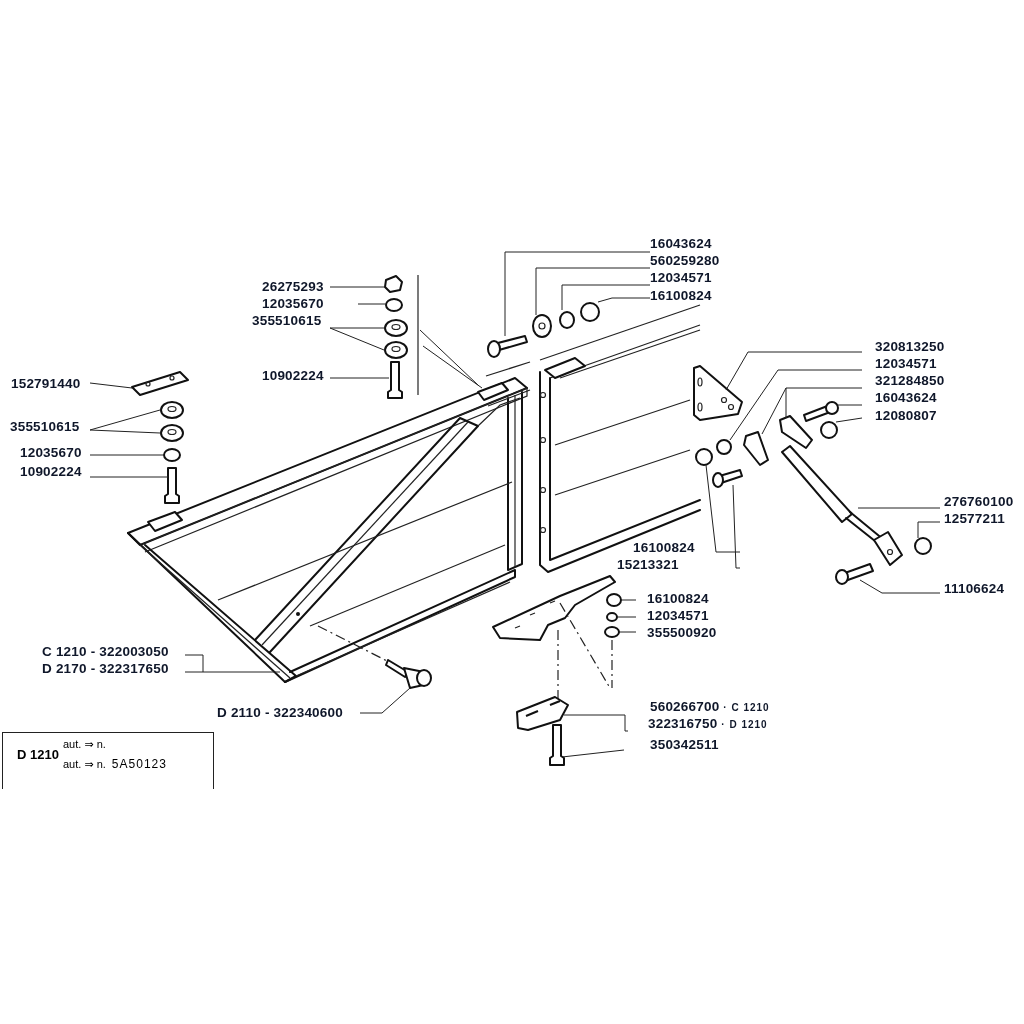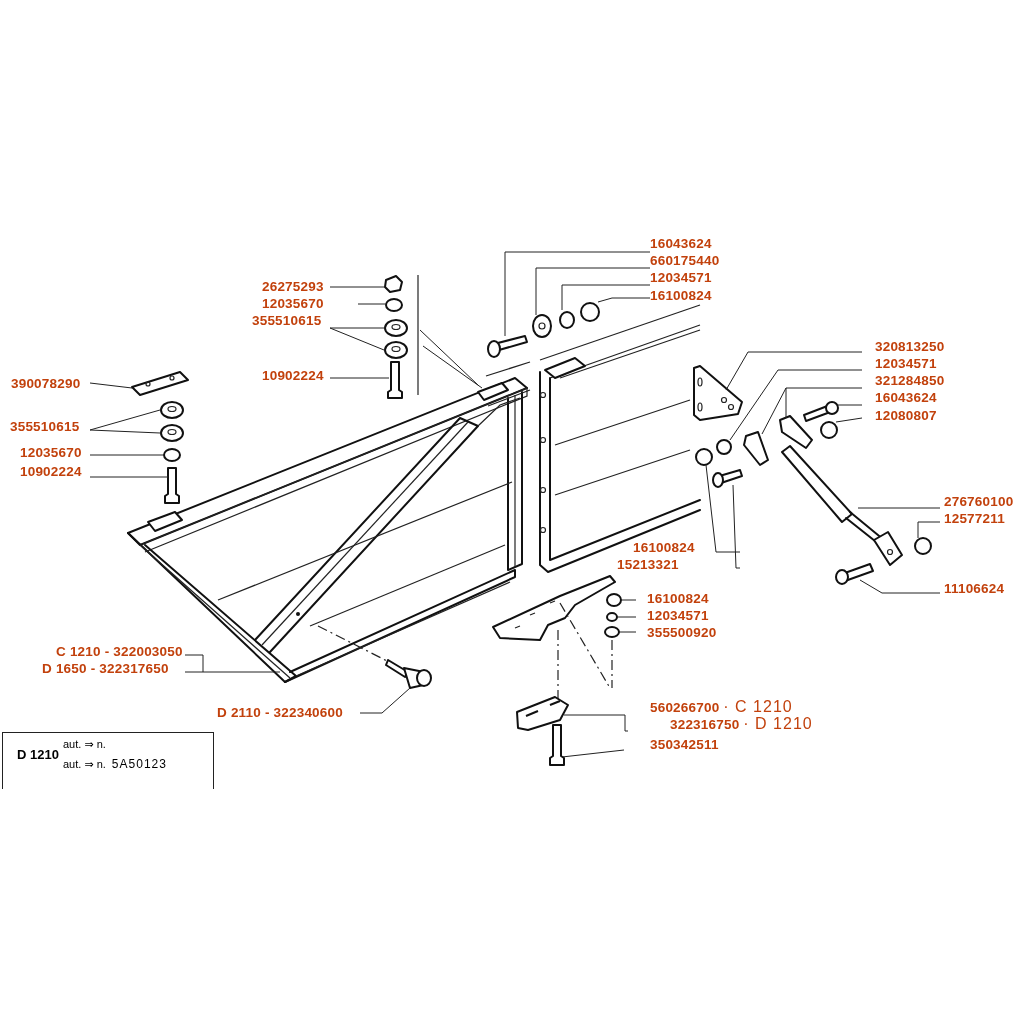--- a/index.html
+++ b/index.html
@@ -3,22 +3,22 @@
   <meta charset="utf-8">
   <style>
     html, body { margin: 0; padding: 0; background: #ffffff; }
     body { width: 1024px; height: 1024px; position: relative; overflow: hidden; font-family: "Liberation Sans", sans-serif; }
     #drawing { position: absolute; left: 0; top: 0; width: 1024px; height: 1024px; }
     .stroke { fill: none; stroke: #111; stroke-width: 2; stroke-linejoin: round; stroke-linecap: round; }
     .thin { fill: none; stroke: #222; stroke-width: 1.2; }
     .part { fill: #fff; stroke: #111; stroke-width: 2; stroke-linejoin: round; }
     .leader { fill: none; stroke: #222; stroke-width: 1; }
     .dash { fill: none; stroke: #222; stroke-width: 1.2; stroke-dasharray: 10 4 2 4; }
-    .lbl { position: absolute; font-size: 13.5px; font-weight: bold; color: #c2410c; white-space: nowrap; letter-spacing: 0.2px; line-height: 14px; }
-    .lbl .v { font-weight: normal; font-size: 16px; letter-spacing: 1px; }
+    .lbl { position: absolute; font-size: 13.5px; font-weight: bold; color: #0f172a; white-space: nowrap; letter-spacing: 0.2px; line-height: 14px; }
+    .lbl .v { font-weight: bold; font-size: 10px; letter-spacing: 1px; }
     #note-box { position: absolute; left: 2px; top: 732px; width: 210px; height: 56px; border: 1px solid #222; border-bottom: none; }
     #note-model { position: absolute; left: 14px; top: 14px; font-size: 13px; font-weight: bold; }
     #note-line1 { position: absolute; left: 60px; top: 5px; font-size: 11px; }
     #note-line2 { position: absolute; left: 60px; top: 24px; font-size: 11px; }
     #note-serial { font-size: 12px; letter-spacing: 1px; margin-left: 6px; }
   </style>
 </head>
 <body>
 
 <svg id="drawing" viewBox="0 0 1024 1024" xmlns="http://www.w3.org/2000/svg">
@@ -184,27 +184,27 @@
     <path class="leader" d="M185 672 L203 672"></path>
   </g>
 </svg>
 
 <div>
   <span class="lbl" style="left:262px;top:280px">26275293</span>
   <span class="lbl" style="left:262px;top:297px">12035670</span>
   <span class="lbl" style="left:252px;top:314px">355510615</span>
   <span class="lbl" style="left:262px;top:369px">10902224</span>
 
-  <span class="lbl" style="left:11px;top:377px">390078290</span>
+  <span class="lbl" style="left:11px;top:377px">152791440</span>
   <span class="lbl" style="left:10px;top:420px">355510615</span>
   <span class="lbl" style="left:20px;top:446px">12035670</span>
   <span class="lbl" style="left:20px;top:465px">10902224</span>
 
   <span class="lbl" style="left:650px;top:237px">16043624</span>
-  <span class="lbl" style="left:650px;top:254px">660175440</span>
+  <span class="lbl" style="left:650px;top:254px">560259280</span>
   <span class="lbl" style="left:650px;top:271px">12034571</span>
   <span class="lbl" style="left:650px;top:289px">16100824</span>
 
   <span class="lbl" style="left:875px;top:340px">320813250</span>
   <span class="lbl" style="left:875px;top:357px">12034571</span>
   <span class="lbl" style="left:875px;top:374px">321284850</span>
   <span class="lbl" style="left:875px;top:391px">16043624</span>
   <span class="lbl" style="left:875px;top:409px">12080807</span>
 
   <span class="lbl" style="left:944px;top:495px">276760100</span>
@@ -212,25 +212,25 @@
   <span class="lbl" style="left:944px;top:582px">11106624</span>
 
   <span class="lbl" style="left:633px;top:541px">16100824</span>
   <span class="lbl" style="left:617px;top:558px">15213321</span>
 
   <span class="lbl" style="left:647px;top:592px">16100824</span>
   <span class="lbl" style="left:647px;top:609px">12034571</span>
   <span class="lbl" style="left:647px;top:626px">355500920</span>
 
   <span class="lbl" style="left:650px;top:700px"><span>560266700</span> <span class="v">· C 1210</span></span>
-  <span class="lbl" style="left:670px;top:717px"><span>322316750</span> <span class="v">· D 1210</span></span>
+  <span class="lbl" style="left:648px;top:717px"><span>322316750</span> <span class="v">· D 1210</span></span>
   <span class="lbl" style="left:650px;top:738px">350342511</span>
 
-  <span class="lbl" style="left:56px;top:645px">C 1210 - 322003050</span>
-  <span class="lbl" style="left:42px;top:662px">D 1650 - 322317650</span>
+  <span class="lbl" style="left:42px;top:645px">C 1210 - 322003050</span>
+  <span class="lbl" style="left:42px;top:662px">D 2170 - 322317650</span>
   <span class="lbl" style="left:217px;top:706px">D 2110 - 322340600</span>
 </div>
 
 <div id="note-box">
   <span id="note-model">D 1210</span>
   <span id="note-line1">aut. ⇒ n.</span>
   <span id="note-line2"><span>aut. ⇒ n.</span><span id="note-serial">5A50123</span></span>
 </div>
 
 </body></html>

